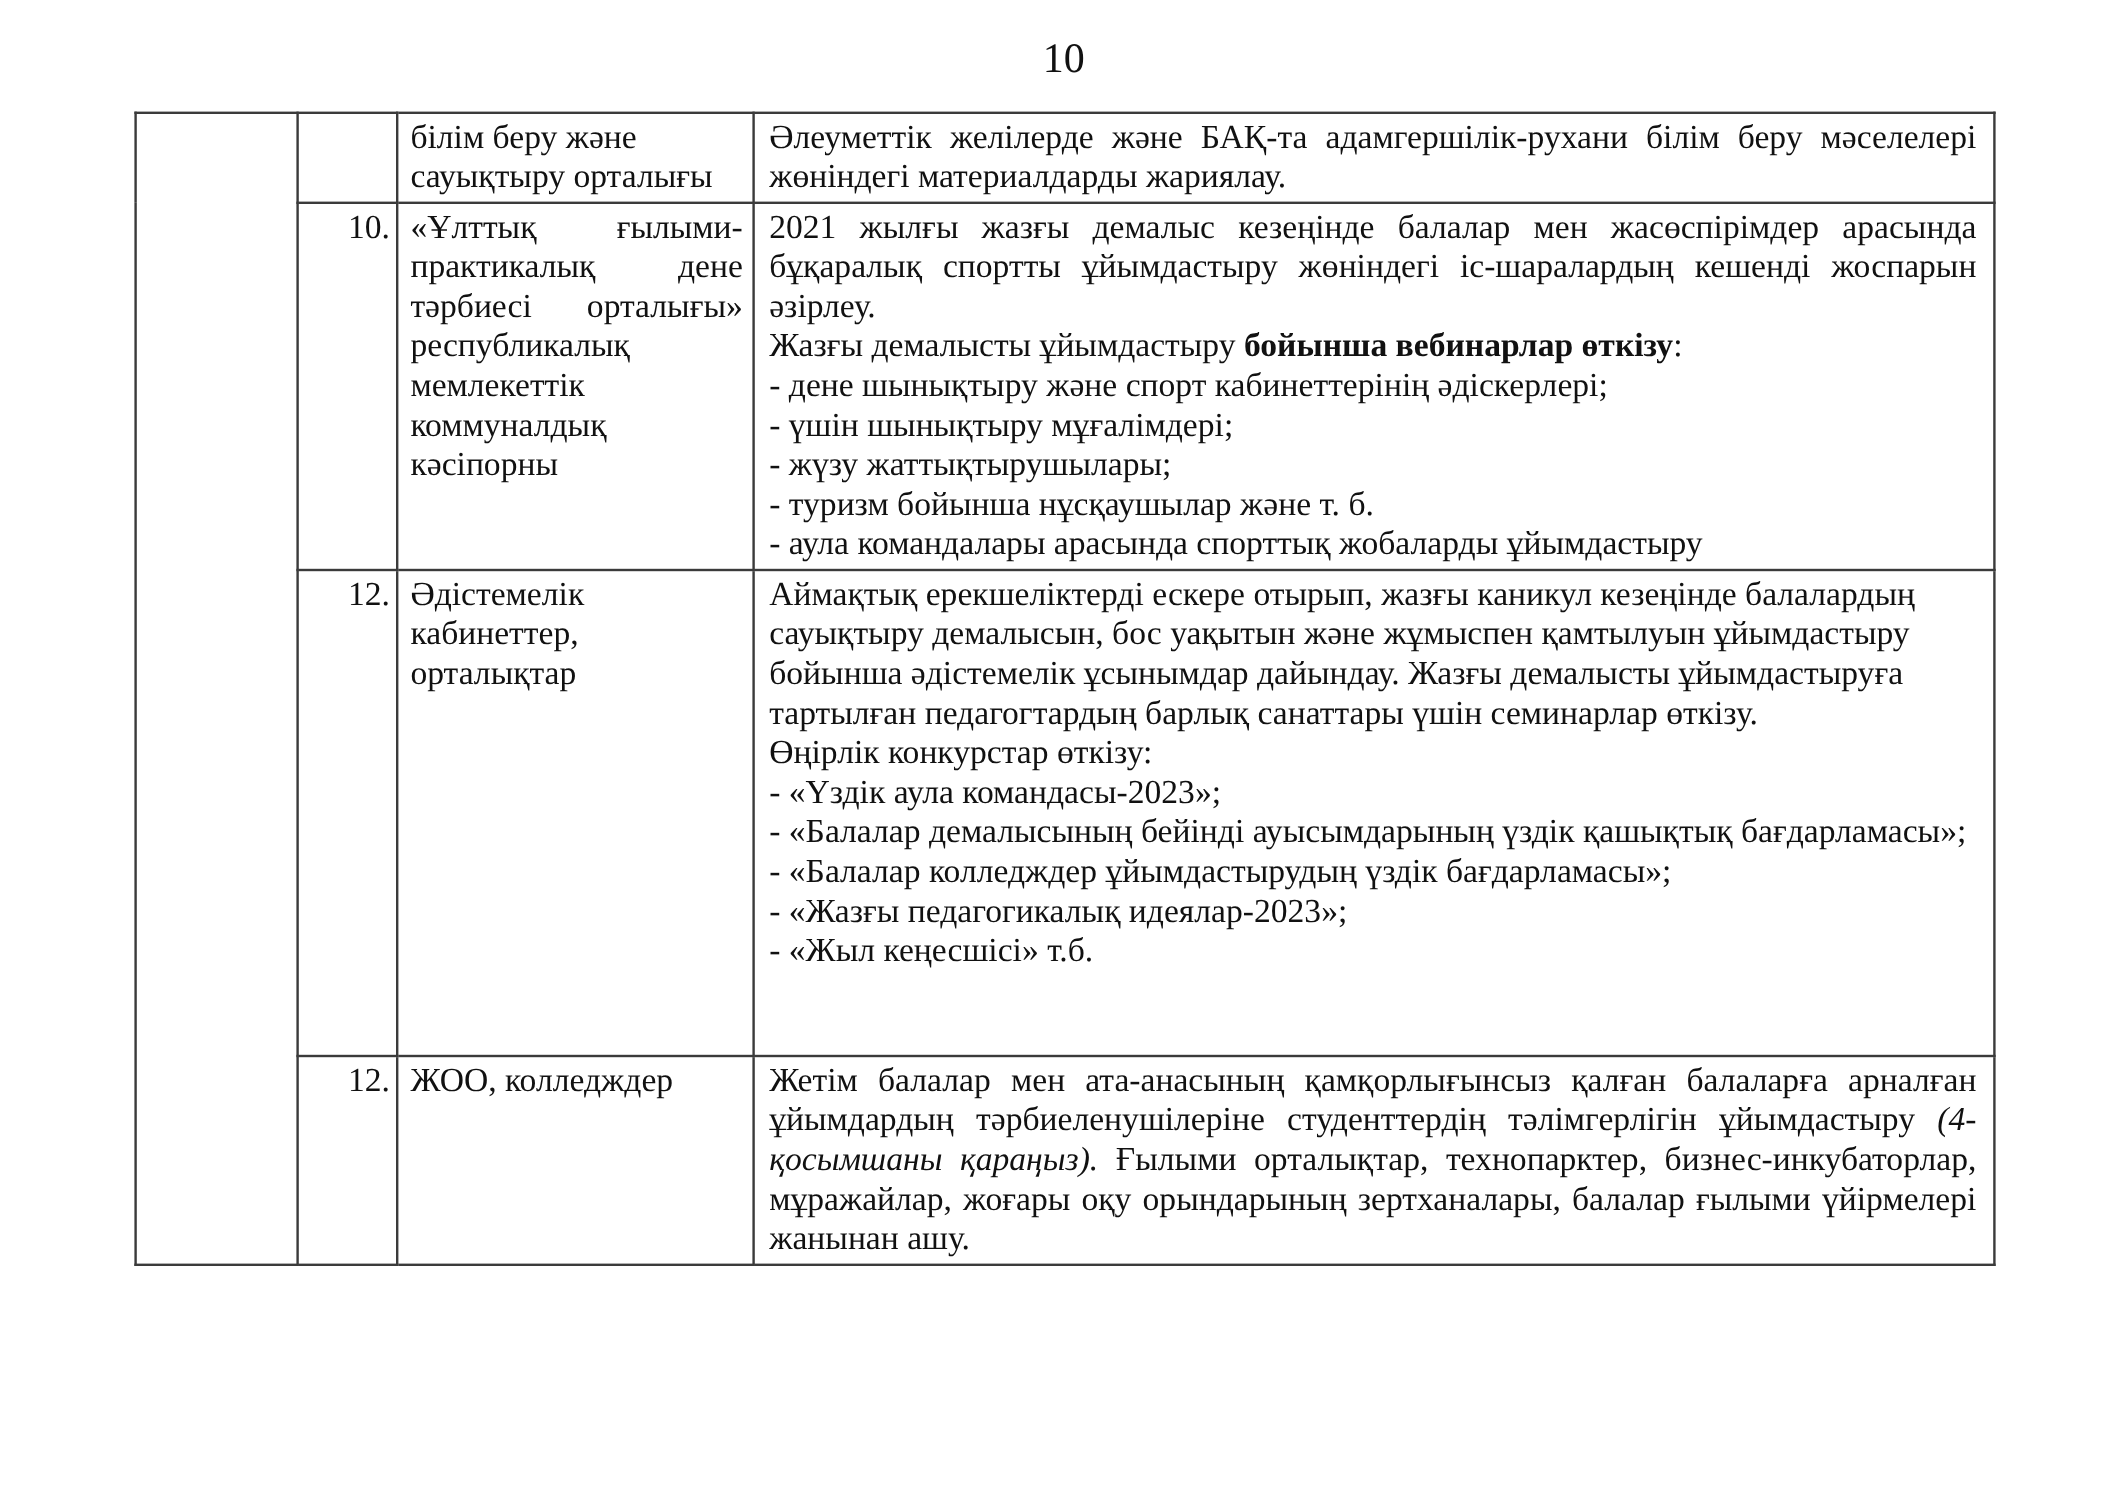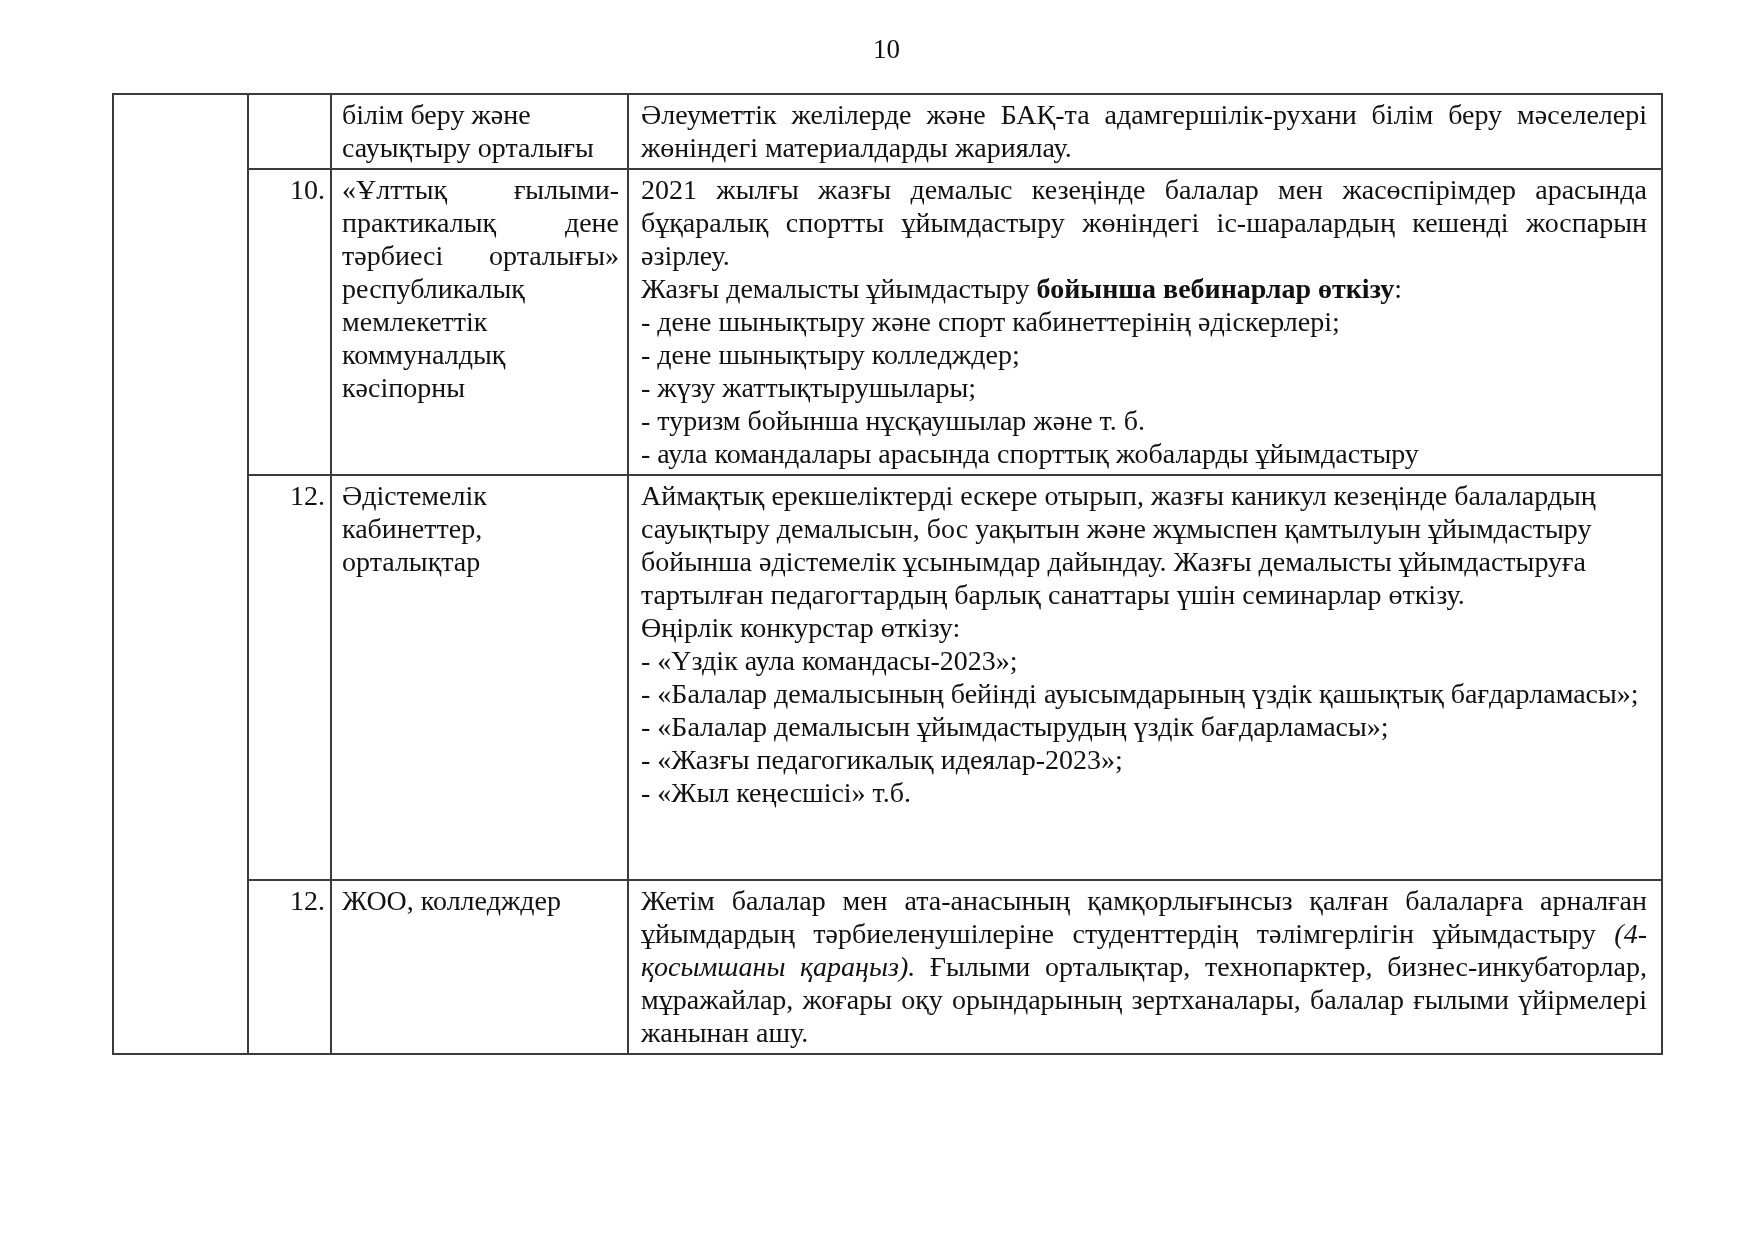--- a/index.html
+++ b/index.html
@@ -14,21 +14,21 @@
     overflow: hidden;
     font-family: "Liberation Serif", "DejaVu Serif", serif;
     color: #111111;
   }
   .page-number {
     position: absolute;
     left: 112px;
     top: 34px;
     width: 1549px;
     text-align: center;
-    font-size: 27px;
+    font-size: 35px;
     line-height: 30px;
   }
   .doc-table {
     position: absolute;
     left: 112px;
     top: 93px;
     border-collapse: collapse;
     table-layout: fixed;
     width: 1549px;
   }
@@ -83,37 +83,37 @@
       </tr>
       <tr class="row-1">
         <td class="col-num">10.</td>
         <td class="col-name align-justify">
           <p><span>«Ұлттық ғылыми-практикалық дене тәрбиесі орталығы» республикалық мемлекеттік коммуналдық кәсіпорны</span></p>
         </td>
         <td class="col-desc align-justify">
           <p><span>2021 жылғы жазғы демалыс кезеңінде балалар мен жасөспірімдер арасында бұқаралық спортты ұйымдастыру жөніндегі іс-шаралардың кешенді жоспарын әзірлеу.</span></p>
           <p><span>Жазғы демалысты ұйымдастыру </span><span class="b">бойынша вебинарлар өткізу</span><span>:</span></p>
           <p><span>- дене шынықтыру және спорт кабинеттерінің әдіскерлері;</span></p>
-          <p><span>- дене шынықтыру колледждер;</span></p>
+          <p><span>- үшін шынықтыру мұғалімдері;</span></p>
           <p><span>- жүзу жаттықтырушылары;</span></p>
           <p><span>- туризм бойынша нұсқаушылар және т. б.</span></p>
           <p><span>- аула командалары арасында спорттық жобаларды ұйымдастыру</span></p>
         </td>
       </tr>
       <tr class="row-2">
         <td class="col-num">12.</td>
         <td class="col-name align-left">
           <p><span>Әдістемелік кабинеттер, орталықтар</span></p>
         </td>
         <td class="col-desc align-left">
           <p><span>Аймақтық ерекшеліктерді ескере отырып, жазғы каникул кезеңінде балалардың сауықтыру демалысын, бос уақытын және жұмыспен қамтылуын ұйымдастыру бойынша әдістемелік ұсынымдар дайындау. Жазғы демалысты ұйымдастыруға тартылған педагогтардың барлық санаттары үшін семинарлар өткізу.</span></p>
           <p><span>Өңірлік конкурстар өткізу:</span></p>
           <p><span>- «Үздік аула командасы-2023»;</span></p>
           <p><span>- «Балалар демалысының бейінді ауысымдарының үздік қашықтық бағдарламасы»;</span></p>
-          <p><span>- «Балалар демалысын ұйымдастырудың үздік бағдарламасы»;</span></p>
+          <p><span>- «Балалар колледждер ұйымдастырудың үздік бағдарламасы»;</span></p>
           <p><span>- «Жазғы педагогикалық идеялар-2023»;</span></p>
           <p><span>- «Жыл кеңесшісі» т.б.</span></p>
         </td>
       </tr>
       <tr class="row-3">
         <td class="col-num">12.</td>
         <td class="col-name align-left">
           <p><span>ЖОО, колледждер</span></p>
         </td>
         <td class="col-desc align-justify">

